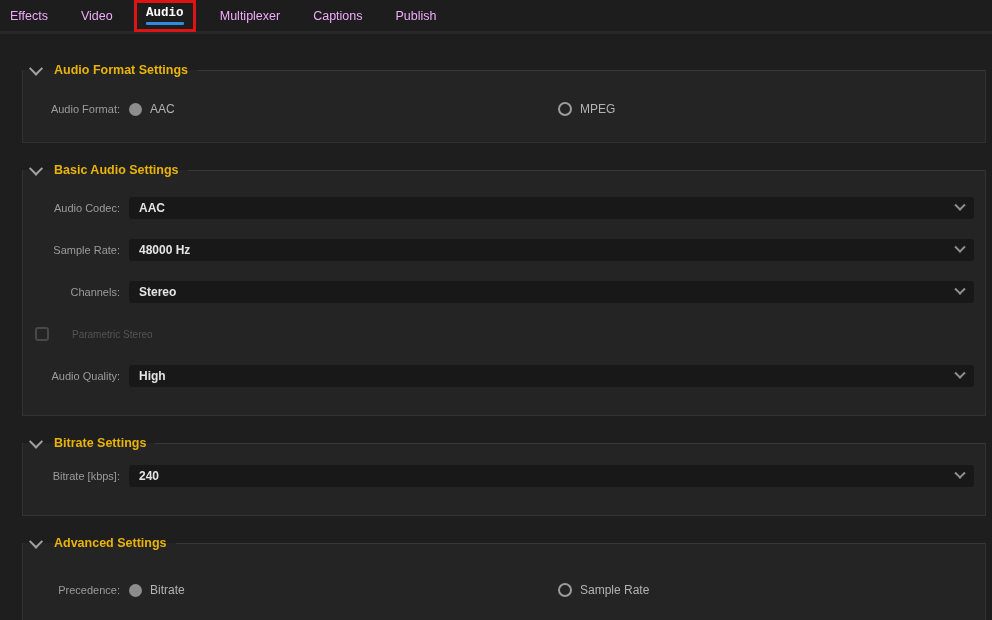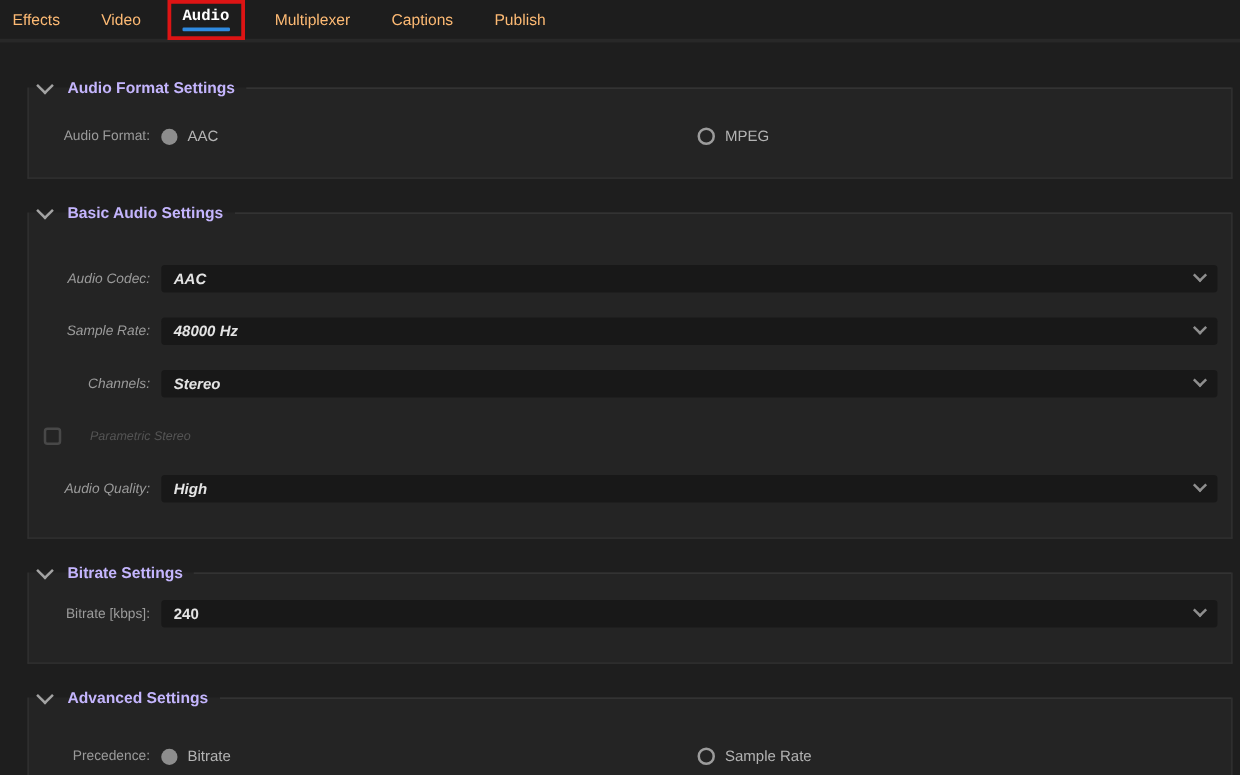--- a/index.html
+++ b/index.html
@@ -9,21 +9,21 @@
     font-family:"Liberation Sans",sans-serif;
     -webkit-font-smoothing:antialiased;
   }
   
   .tabbar{
     height:31px;display:flex;align-items:center;
     padding-left:10px;background:#1d1d1d;
     border-bottom:3px solid #282828;
   }
   .tab{
-    color:#fdba74;font-size:12.5px;margin-right:33px;
+    color:#f0abfc;font-size:12.5px;margin-right:33px;
     white-space:nowrap;cursor:default;
   }
   .tab-wrap{
     position:relative;display:flex;flex-direction:column;align-items:center;
     margin-right:24px;margin-left:-12px;
     border:3px solid #dd1414;
     padding:3px 9px 4px 9px;
   }
   .tab-label-active{
     color:#ffffff;font-weight:700;font-size:12.5px;white-space:nowrap;font-family:Liberation Mono, monospace;
@@ -44,27 +44,27 @@
     height:20px;display:flex;align-items:center;
     padding-left:8px;
   }
   .chev{
     width:8px;height:8px;flex-shrink:0;
     border-right:2px solid #a3a3a3;border-bottom:2px solid #a3a3a3;
     transform:rotate(45deg) translate(-1px,-1px);
     margin-right:13px;
   }
   .sec-title{
-    color:#c4b5fd;font-weight:700;font-size:12.5px;white-space:nowrap;
+    color:#eab308;font-weight:700;font-size:12.5px;white-space:nowrap;
     background:transparent;
   }
   .sec-rule{flex:1;height:1px;background:#383838;margin-left:9px;}
   .sec-rows{padding-right:11px;}
   .s1 .sec-rows{padding-top:28px;padding-bottom:22px;}
-  .s2 .sec-rows{padding-top:42px;padding-bottom:28px;font-style:italic;}
+  .s2 .sec-rows{padding-top:27px;padding-bottom:28px;}
   .s3 .sec-rows{padding-top:22px;padding-bottom:28px;}
   .s4 .sec-rows{padding-top:36px;padding-bottom:26px;}
   .row{
     display:flex;align-items:center;height:22px;margin-bottom:20px;
   }
   .row:last-child{margin-bottom:0;}
   .row-label{
     width:97px;margin-right:9px;flex-shrink:0;
     text-align:right;color:#9b9b9b;font-size:11px;white-space:nowrap;
   }

